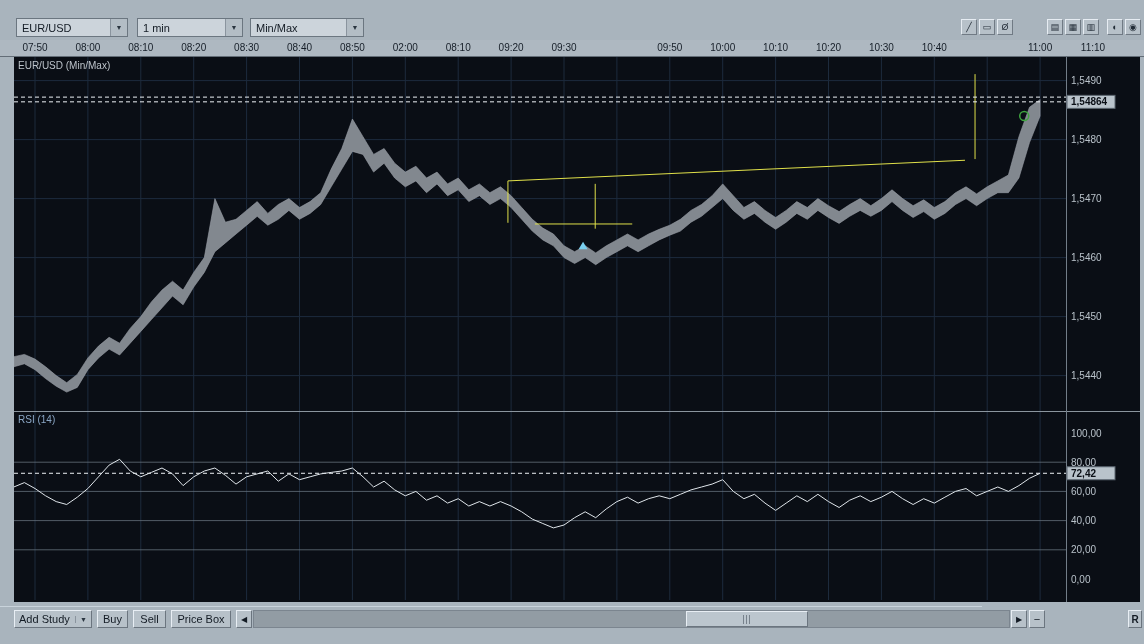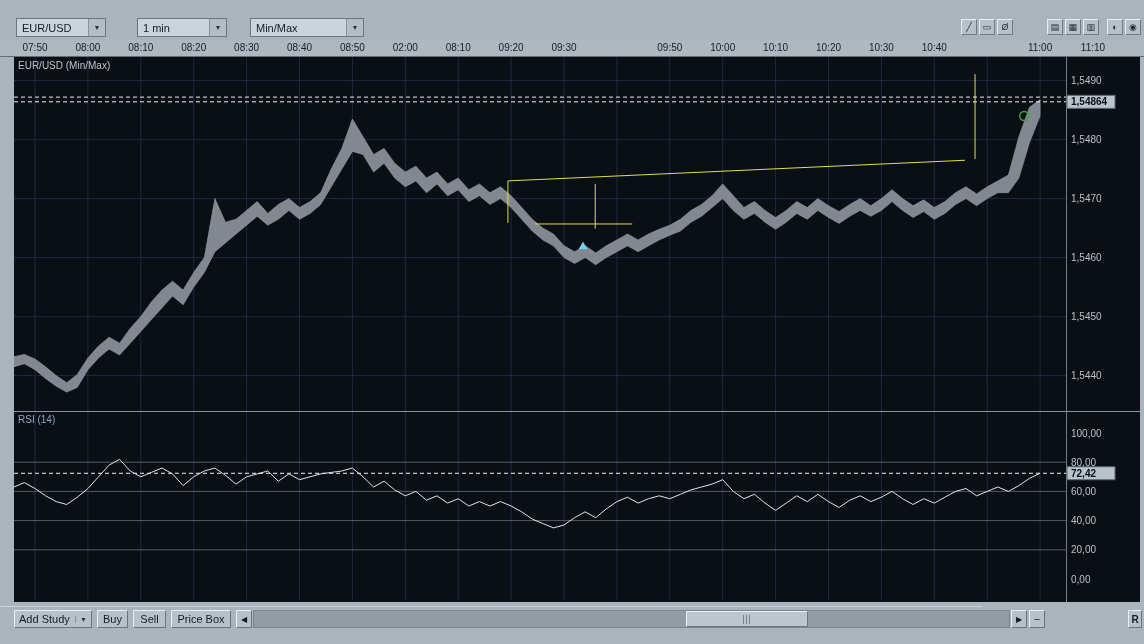--- a/index.html
+++ b/index.html
@@ -5,22 +5,22 @@
   html,body{margin:0;padding:0;background:#8d99a3;}
   #root{position:relative;width:1144px;height:644px;background:#a9b4bd;overflow:hidden;
         font-family:"Liberation Sans",sans-serif;}
   
   .toolbar{position:absolute;left:0;top:0;width:1144px;height:40px;}
   .combo{position:absolute;top:18px;height:19px;background:#ccd4db;border:1px solid #6b7680;
          display:flex;align-items:center;box-sizing:border-box;cursor:default;}
   .combo .val{flex:1;font-size:11px;color:#131b24;padding:0 5px;white-space:nowrap;}
   .combo .cbtn{width:16px;align-self:stretch;background:#b3bdc5;border-left:1px solid #8a949e;
          display:flex;align-items:center;justify-content:center;font-size:7px;color:#2a3540;}
-  #combo-symbol{left:16px;width:90px;}
-  #combo-interval{left:137px;width:90px;}
+  #combo-symbol{left:16px;width:112px;}
+  #combo-interval{left:137px;width:106px;}
   #combo-type{left:250px;width:114px;justify-content:center;}
   #tb-icons{position:absolute;top:19px;right:3px;display:flex;align-items:center;}
   .tbicon{width:16px;height:16px;background:#b7c1c9;border:1px solid;
           border-color:#e6ecf2 #707a84 #707a84 #e6ecf2;display:flex;align-items:center;
           justify-content:center;font-size:9px;color:#222c36;box-sizing:border-box;cursor:default;}
   
   #time-axis{position:absolute;left:0;top:40px;width:1144px;height:17px;background:#aeb8c1;
           border-bottom:1px solid #636d77;box-sizing:border-box;text-decoration:underline;}
   .tlabel{position:absolute;top:2px;width:44px;text-align:center;font-size:10px;color:#161e28;}
   

